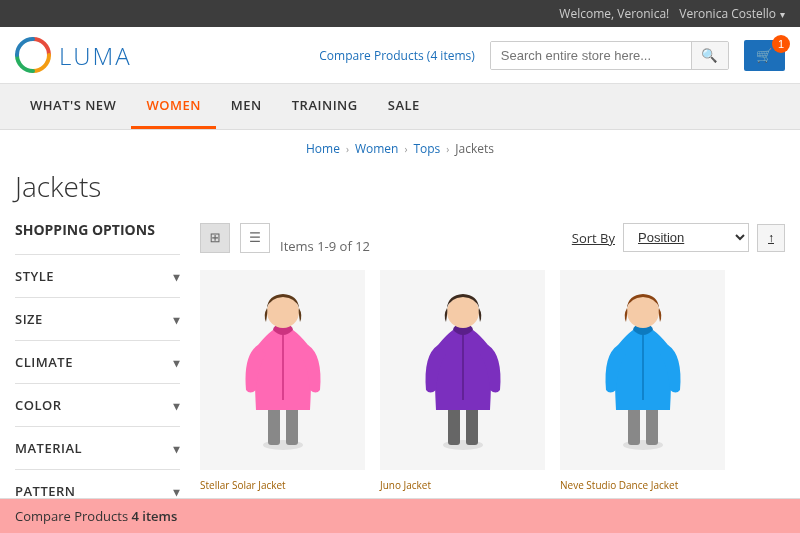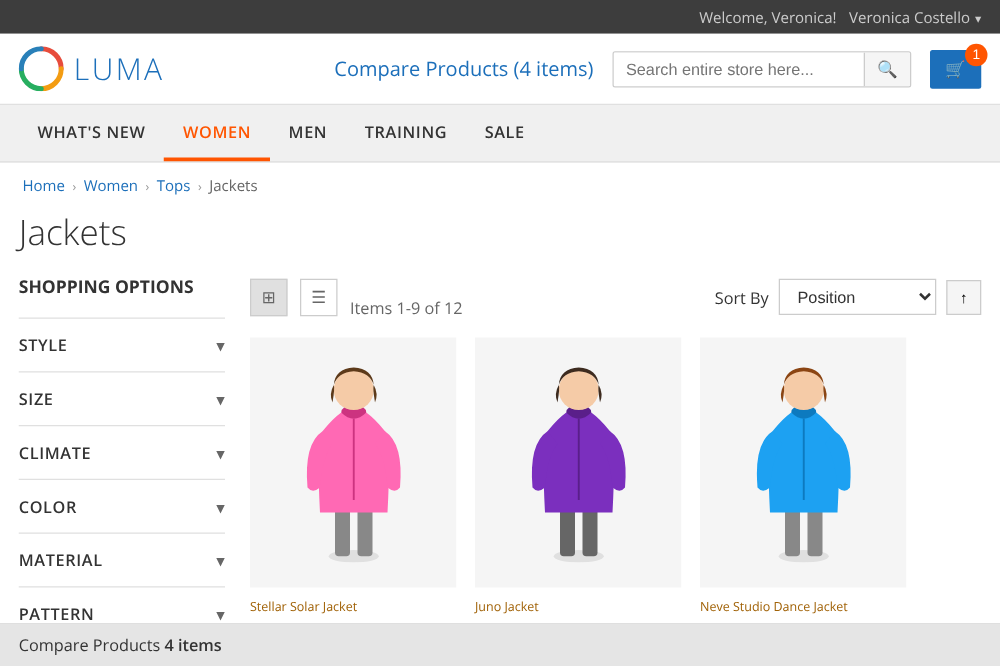--- a/index.html
+++ b/index.html
@@ -25,21 +25,21 @@
       background: #fff;
       border-bottom: 1px solid #e0e0e0;
       padding: 10px 15px;
       display: flex;
       align-items: center;
       justify-content: space-between;
     }
     .logo { display: flex; align-items: center; gap: 8px; text-decoration: none; text-align: right; }
     .logo-text { font-size: 24px; font-weight: 300; color: #1c6fba; letter-spacing: 2px; text-transform: uppercase; }
     .header-right { display: flex; align-items: center; gap: 15px; }
-    .compare-link { font-size: 16px; color: #1c6fba; text-decoration: none; }
+    .compare-link { font-size: 12px; color: #1c6fba; text-decoration: none; }
     .search-bar { display: flex; align-items: center; border: 1px solid #ccc; border-radius: 2px; overflow: hidden; }
     .search-bar input { border: none; outline: none; padding: 6px 10px; font-size: 13px; width: 200px; color: #999; }
     .search-bar button { background: #f5f5f5; border: none; border-left: 1px solid #ccc; padding: 6px 10px; cursor: pointer; }
     .cart-btn { position: relative; background: #1c6fba; color: #fff; border: none; padding: 8px 12px; cursor: pointer; display: flex; align-items: center; gap: 5px; border-radius: 2px; }
     .cart-count { background: #ff5501; color: #fff; border-radius: 50%; width: 18px; height: 18px; font-size: 11px; display: flex; align-items: center; justify-content: center; position: absolute; top: -5px; right: -5px; }
 
     
     .nav {
       background: #f0f0f0;
       border-bottom: 1px solid #ddd;
@@ -62,20 +62,21 @@
     }
 
     
     .breadcrumb {
       padding: 10px 18px;
       font-size: 12px;
       color: #666;
       display: flex;
       align-items: center;
       gap: 6px;
+      justify-content: center;
     }
     .breadcrumb a { color: #1c6fba; text-decoration: none; }
     .breadcrumb .sep { color: #999; font-size: 10px; }
 
     
     .page-title { padding: 0 15px 15px 15px; font-size: 28px; font-weight: 300; color: #333; }
 
     
     .main-content { display: flex; padding: 0 15px 15px 15px; gap: 20px; }
 
@@ -92,21 +93,21 @@
       font-size: 13px;
       font-weight: 600;
       color: #333;
       text-transform: uppercase;
       letter-spacing: 0.5px;
     }
     .filter-header .chevron-icon { color: #666; font-size: 12px; }
 
     
     .compare-bar {
-      background: #e5e5e5;
+      background: #fca5a5;
       border-top: 1px solid #ddd;
       padding: 8px 15px;
       font-size: 13px;
       color: #333;
       position: fixed;
       bottom: 0;
       width: 800px;
     }
 
     
@@ -121,21 +122,21 @@
     .view-btn {
       width: 30px; height: 30px;
       border: 1px solid #ccc;
       background: #fff;
       cursor: pointer;
       display: flex; align-items: center; justify-content: center;
       color: #666;
     }
     .view-btn.active { background: #e0e0e0; }
     .items-count { font-size: 13px; color: #666; margin-top: 17px; }
-    .toolbar-right { display: flex; align-items: center; gap: 8px; }
+    .toolbar-right { display: flex; align-items: center; gap: 8px; text-decoration: underline; }
     .sort-label { font-size: 13px; color: #333; }
     .sort-select {
       border: 1px solid #ccc;
       padding: 5px 10px;
       font-size: 13px;
       background: #fff;
       color: #333;
       cursor: pointer;
     }
     .sort-dir-btn {

